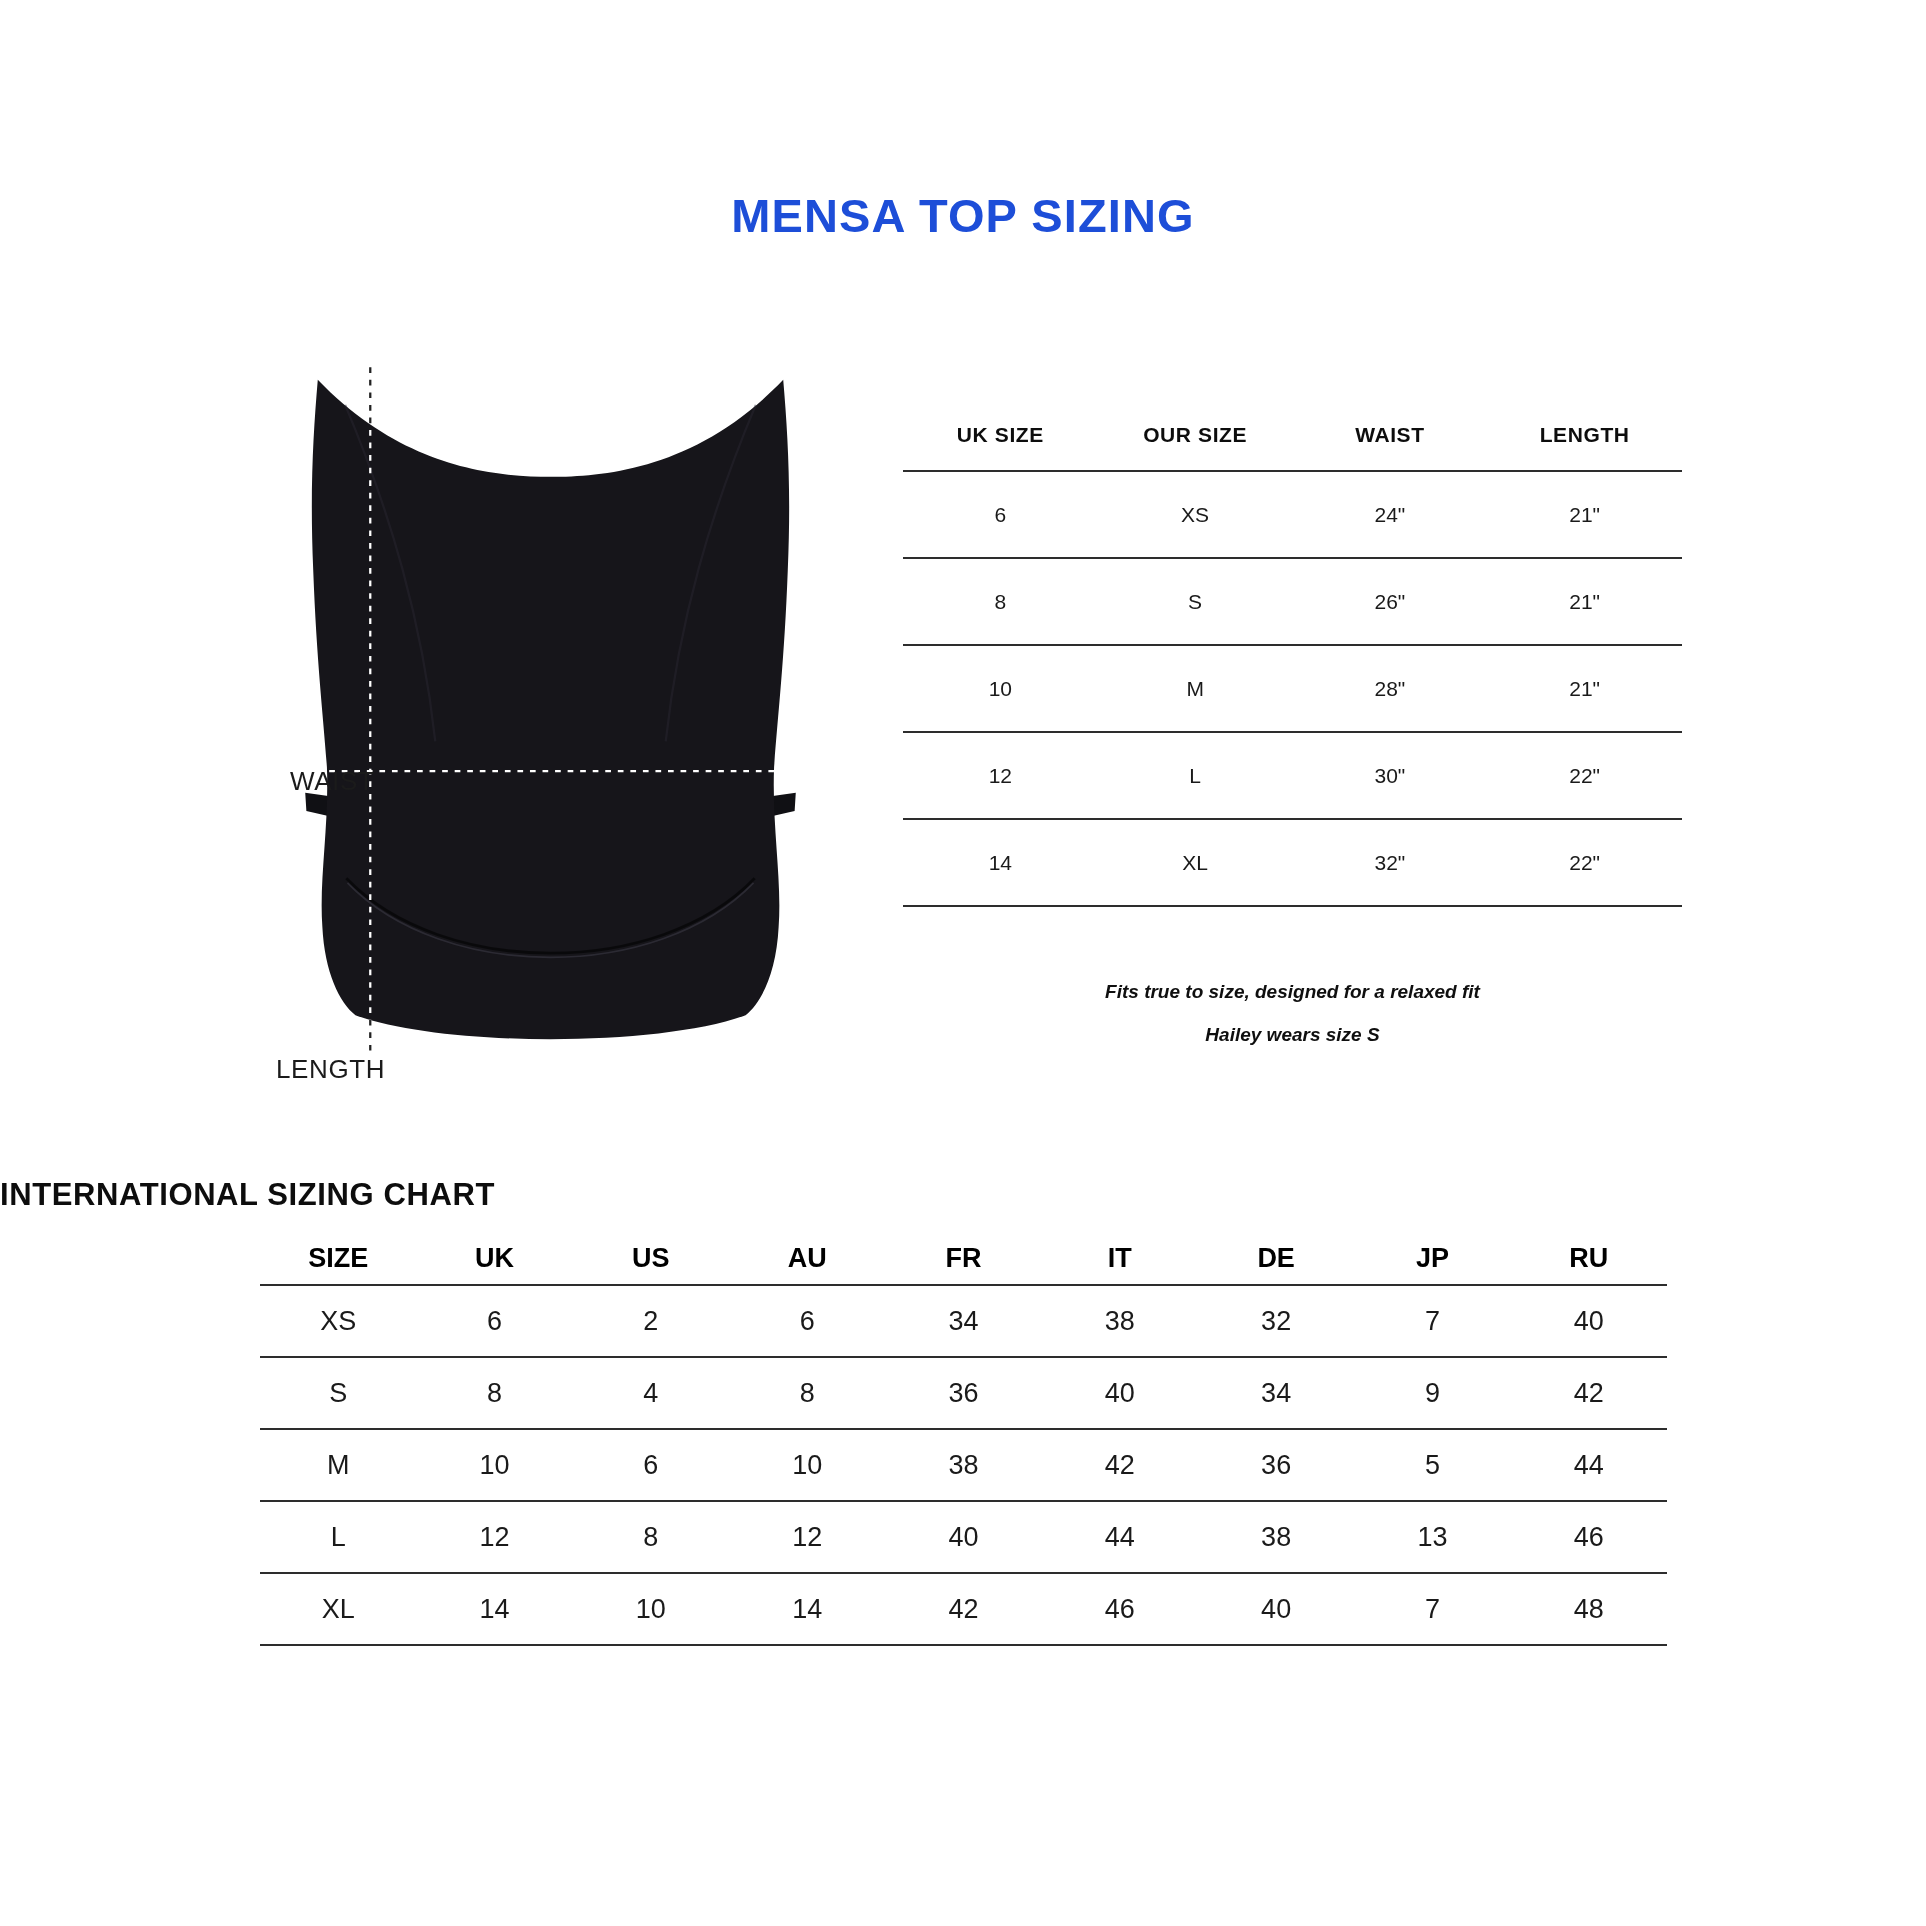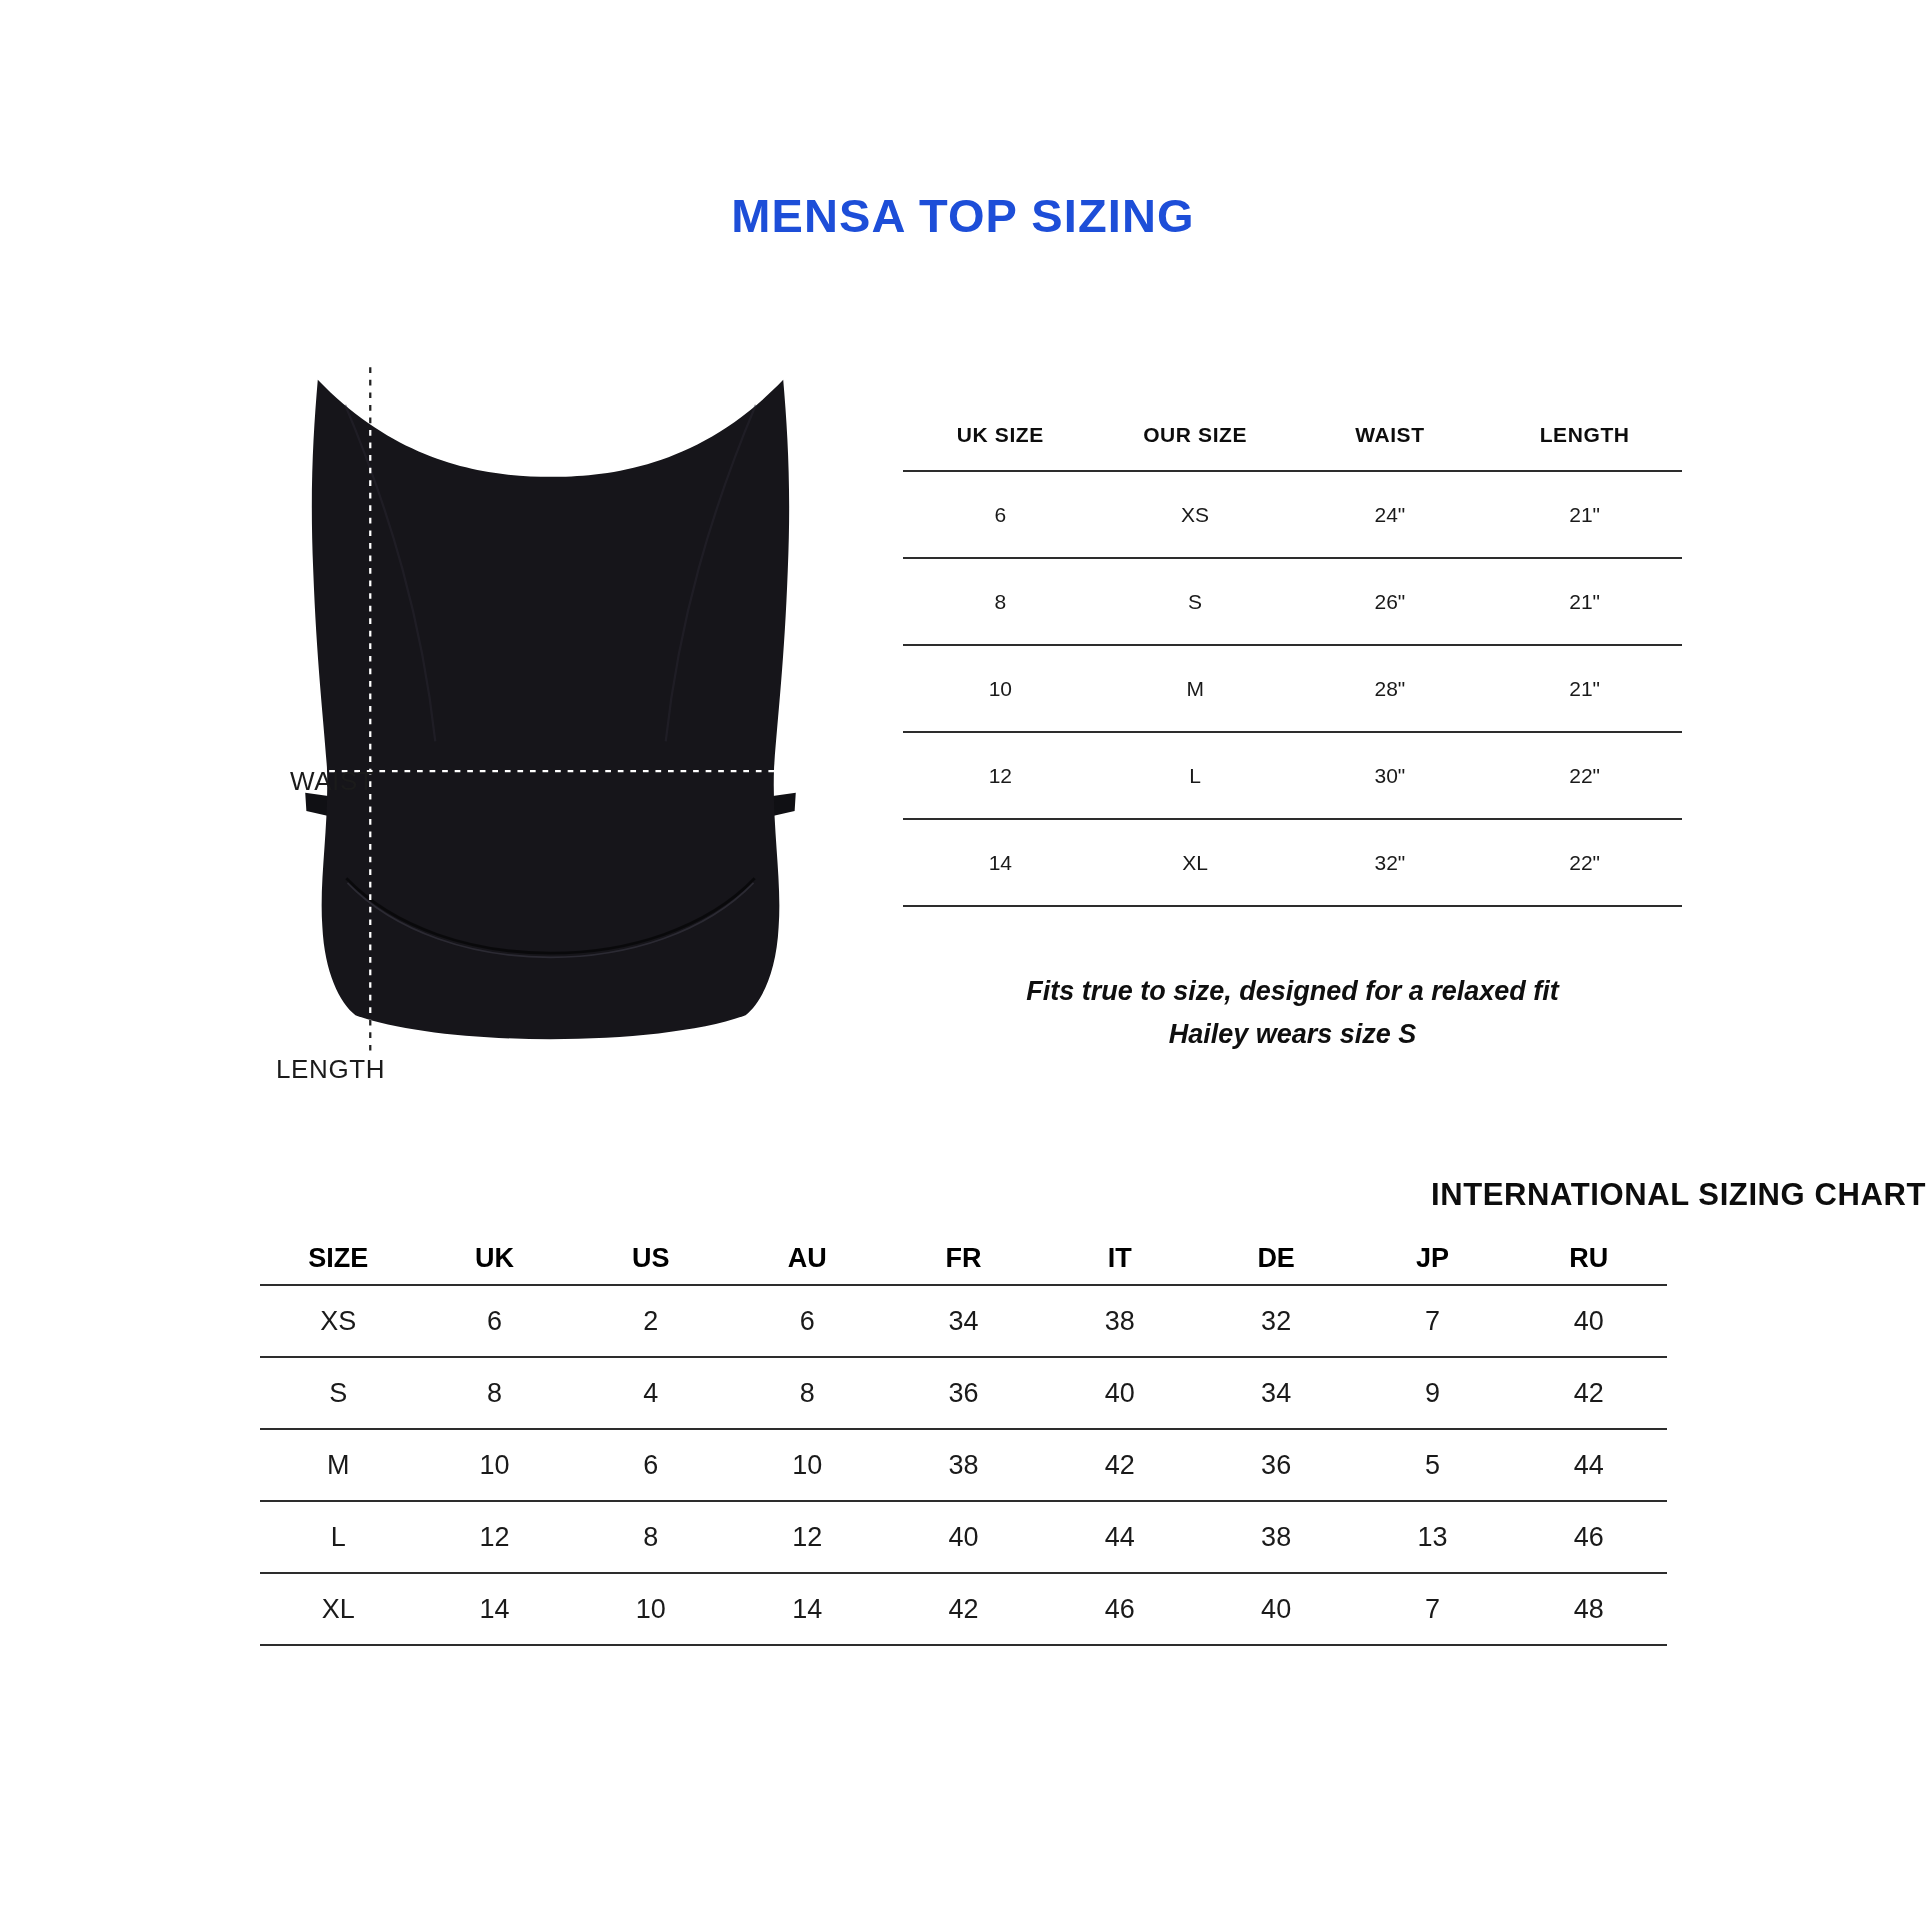--- a/index.html
+++ b/index.html
@@ -23,27 +23,27 @@
   .length-label { left:276px; top:1056px; }
 
   
   table { position:absolute; border-collapse:collapse; table-layout:fixed; text-align:center; }
   .size-table { left:903px; top:399px; width:779px; font-size:21px; }
   .size-table th { font-weight:700; height:72px; border-bottom:2.3px solid #2d2d2d; letter-spacing:0.6px; color:#0d0d0d; vertical-align:middle; }
   .size-table td { font-weight:400; height:87px; border-bottom:2.3px solid #2d2d2d; color:#1a1a1a; vertical-align:middle; }
 
   .note {
     position:absolute; left:903px; top:970px; width:779px;
-    text-align:center; font-size:27px; font-weight:700; font-style:italic;
+    text-align:center; font-size:19px; font-weight:700; font-style:italic;
     line-height:43px; color:#0f0f0f;
   }
 
   .intl-title {
     position:absolute; top:1177px; left:0; width:100%;
-    text-align:right; font-size:31px; font-weight:700; letter-spacing:0.6px; color:#0d0d0d;padding-left:16px;
+    text-align:left; font-size:31px; font-weight:700; letter-spacing:0.6px; color:#0d0d0d;
   }
   .intl-table { left:260px; top:1232px; width:1407px; font-size:27px; }
   .intl-table th { font-weight:700; height:53px; border-bottom:2.3px solid #2d2d2d; color:#000000; vertical-align:middle; }
   .intl-table td { font-weight:400; height:72px; border-bottom:2.3px solid #2d2d2d; color:#1a1a1a; vertical-align:middle; }
 </style>
 </head>
 <body>
 
 <main class="page">
 

